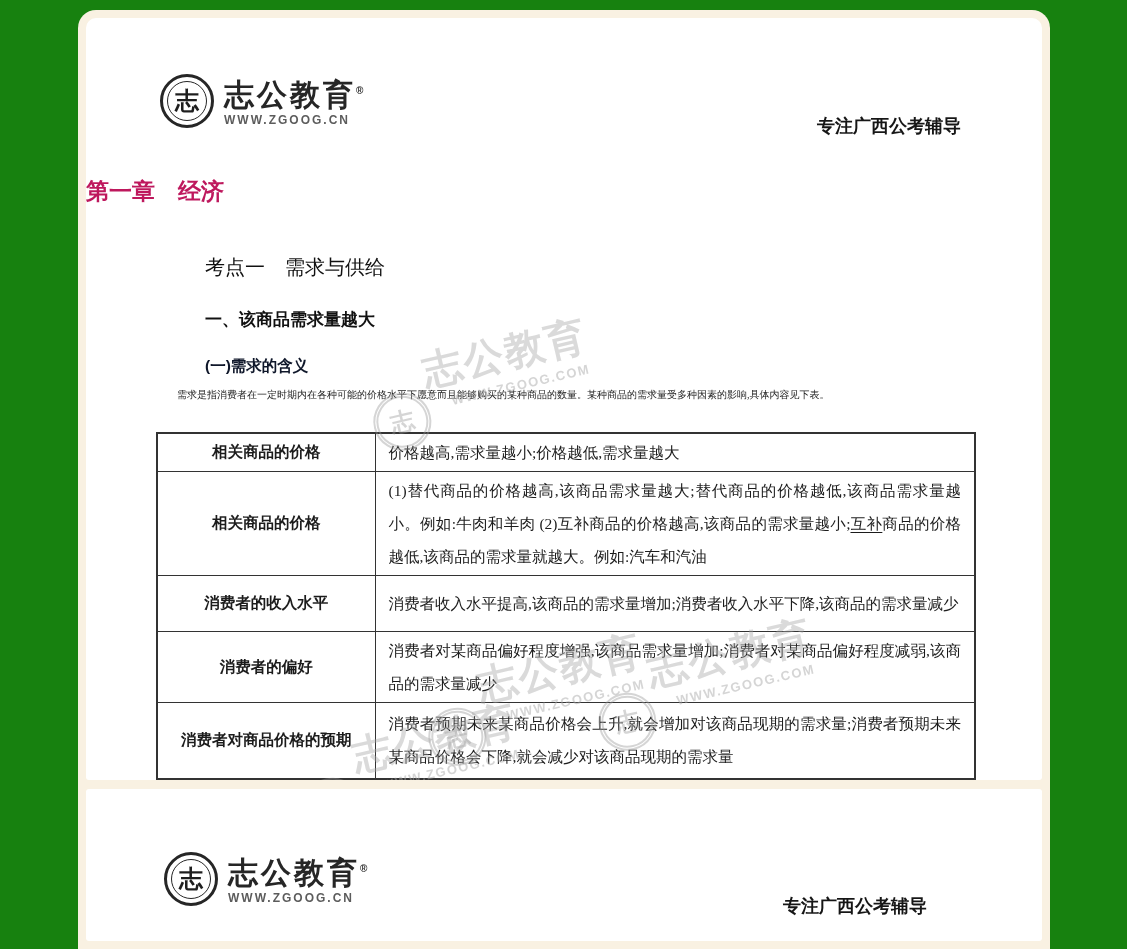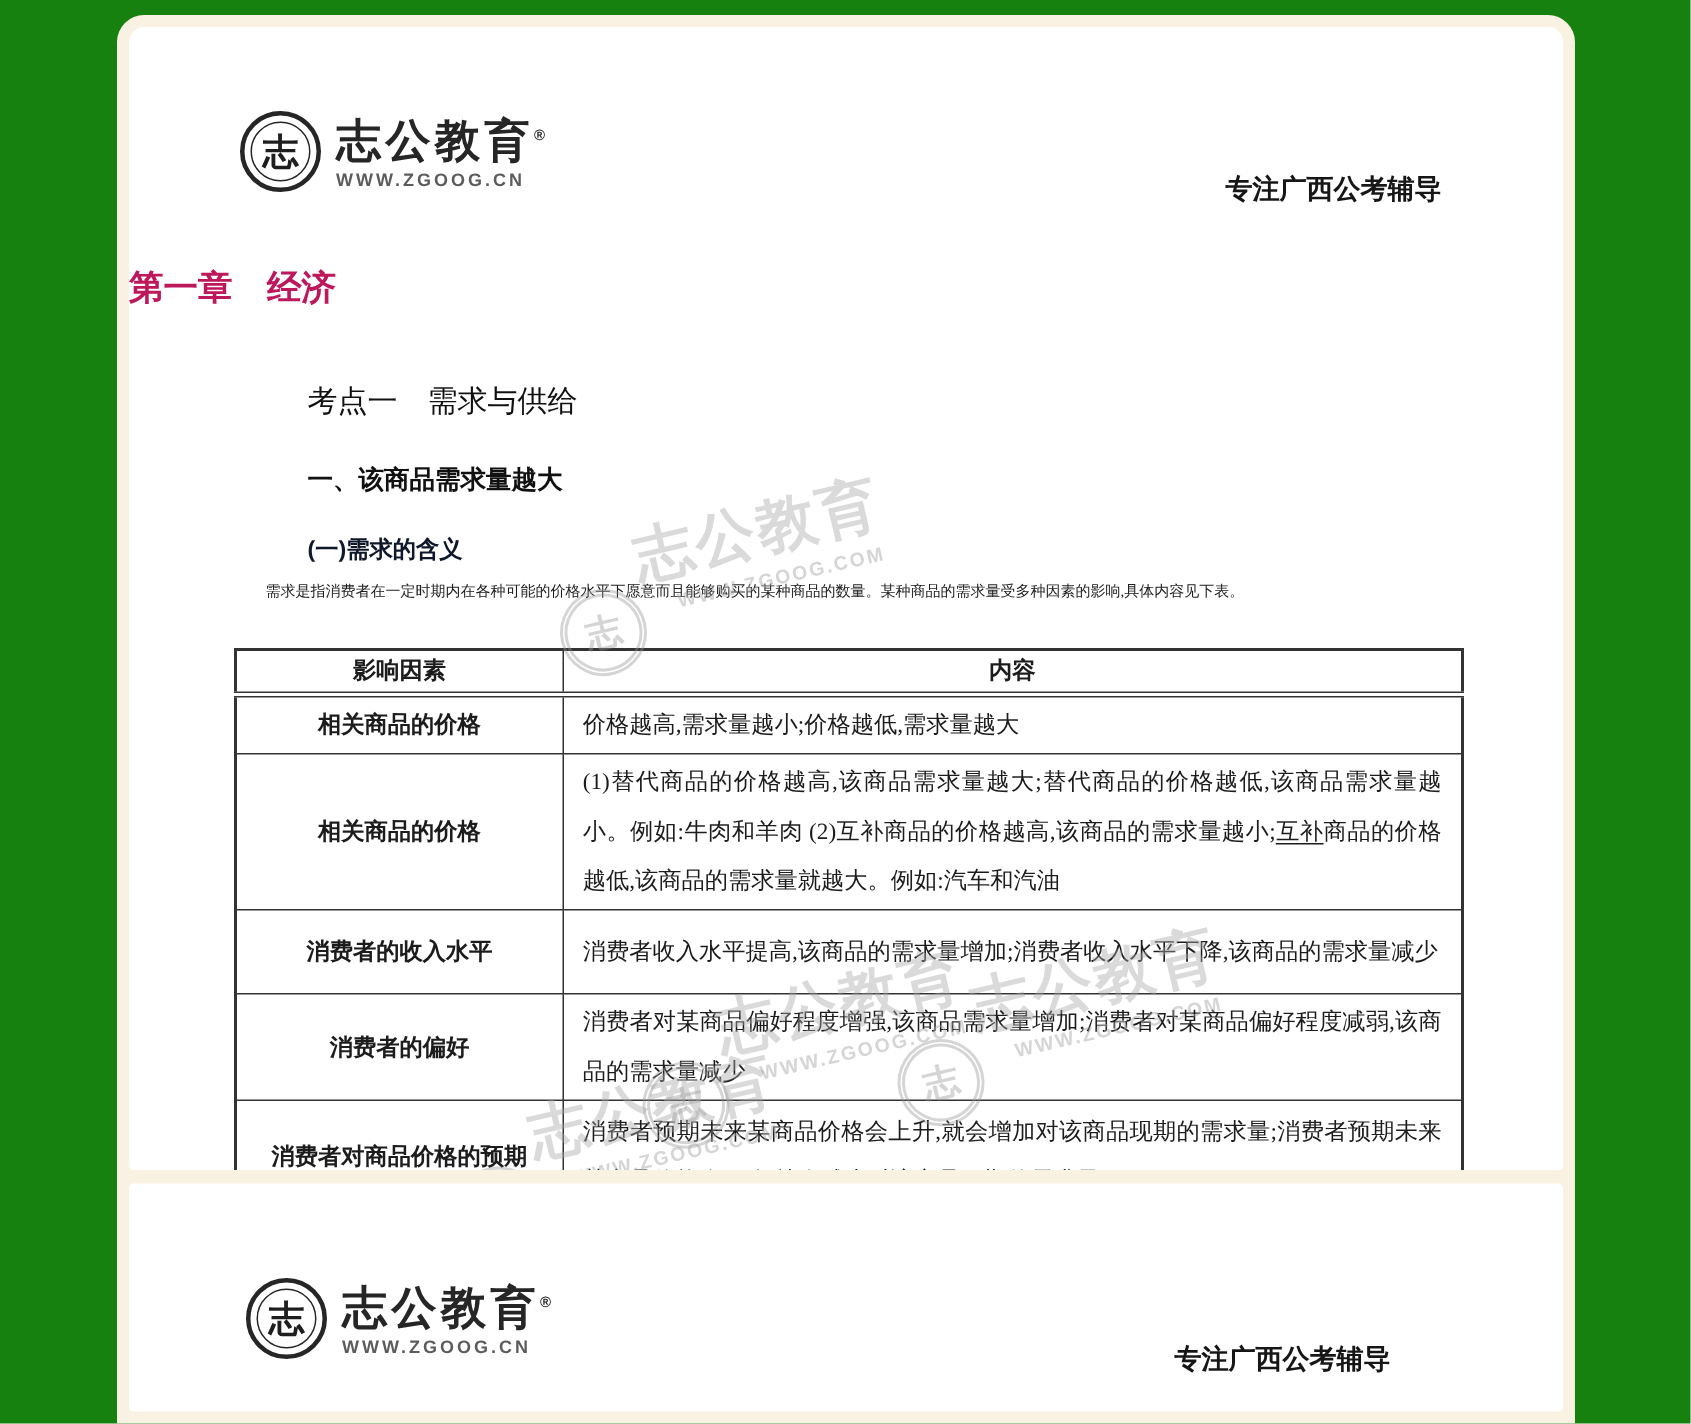--- a/index.html
+++ b/index.html
@@ -160,24 +160,20 @@
       <div class="sub-heading-2">(一)需求的含义</div>
 
       <p class="body-para">需求是指消费者在一定时期内在各种可能的价格水平下愿意而且能够购买的某种商品的数量。某种商品的需求量受多种因素的影响,具体内容见下表。</p>
 
       <table class="factor-table">
         <colgroup>
             <col class="c1">
             <col class="c2">
           </colgroup>
         <tbody>
-          <tr>
-            <th>影响因素</th>
-            <th>内容</th>
-          </tr>
           <tr class="h-r0">
             <td class="factor-cell">相关商品的价格</td>
             <td class="content-cell">价格越高,需求量越小;价格越低,需求量越大</td>
           </tr>
           <tr class="h-r1">
             <td class="factor-cell">相关商品的价格</td>
             <td class="content-cell"><span>(1)替代商品的价格越高,该商品需求量越大;替代商品的价格越低,该商品需求量越小。例如:牛肉和羊肉 (2)互补商品的价格越高,该商品的需求量越小;</span><span class="u">互补</span><span>商品的价格越低,该商品的需求量就越大。例如:汽车和汽油</span></td>
           </tr>
           <tr class="h-r2">
             <td class="factor-cell">消费者的收入水平</td>

